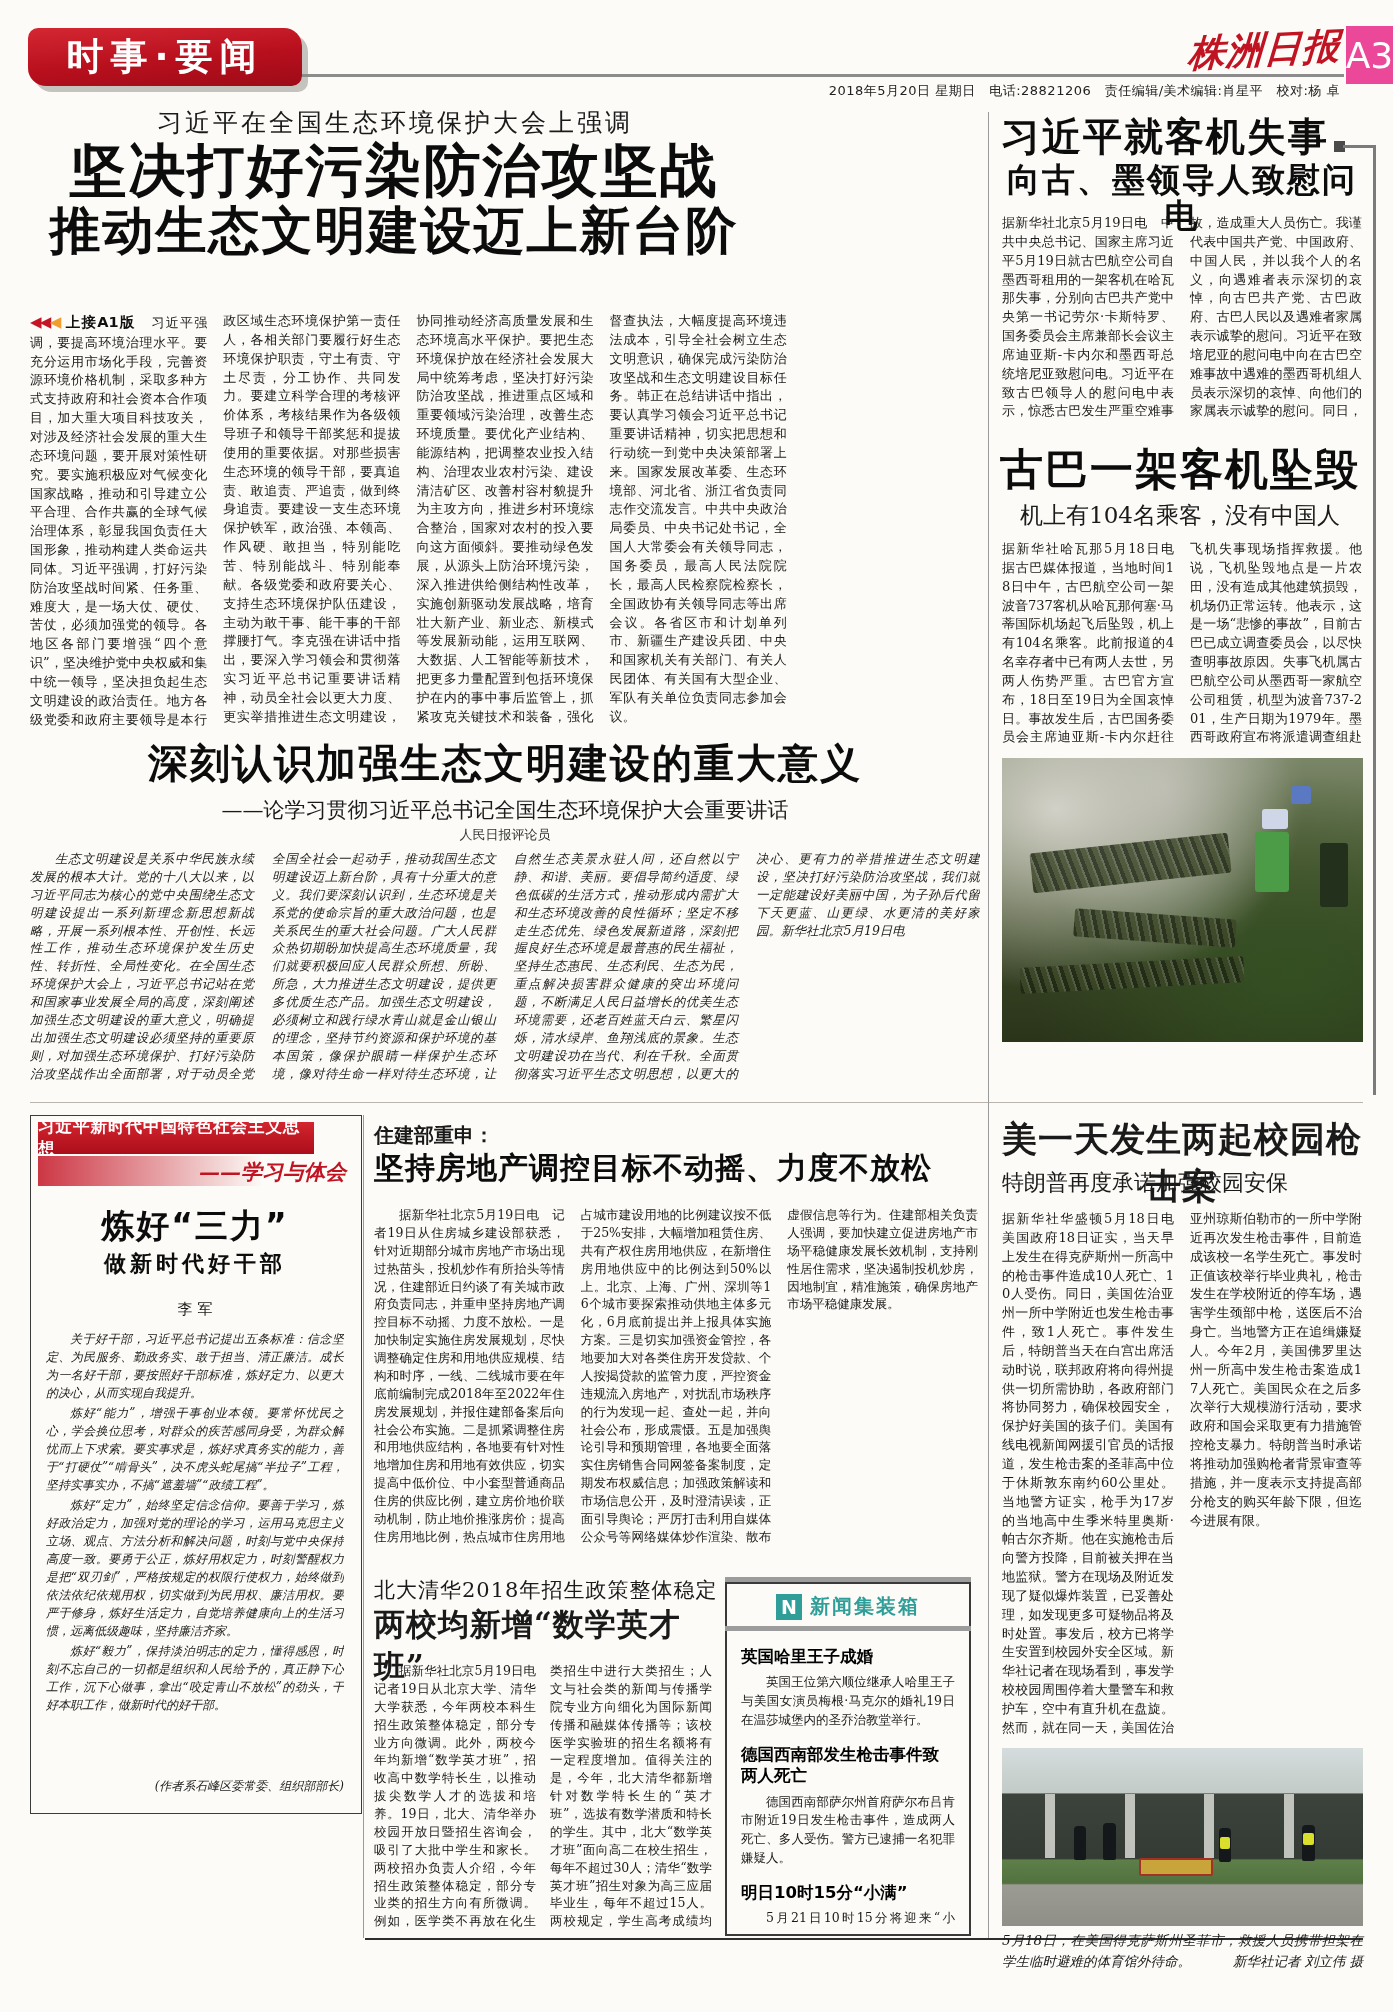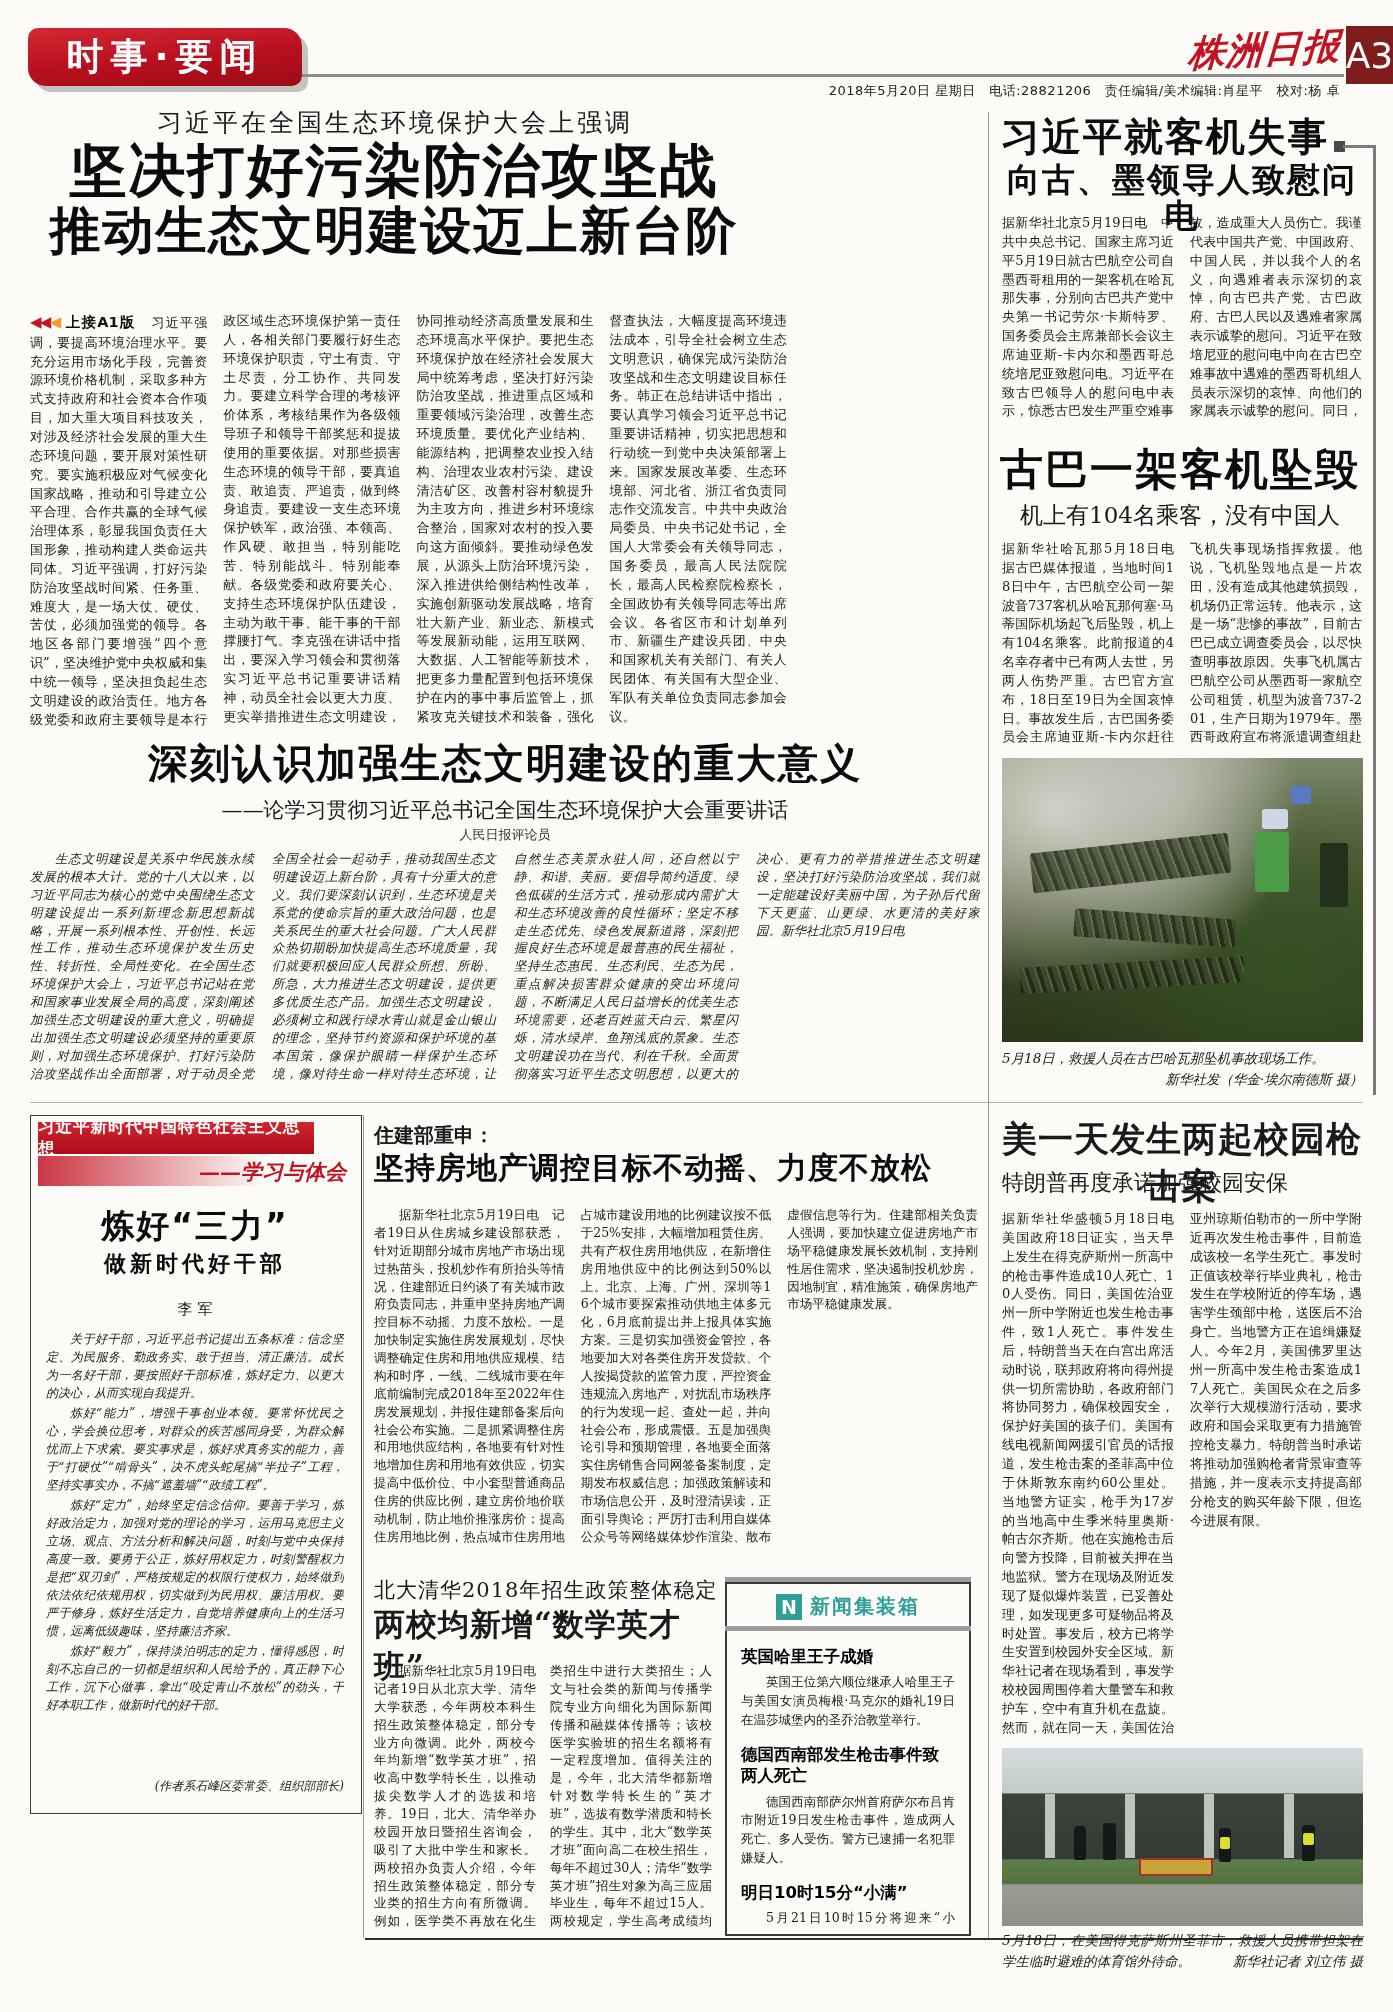--- a/index.html
+++ b/index.html
@@ -14,21 +14,21 @@
   .hl{font-weight:900;color:#0c0c0c;letter-spacing:2px;line-height:1.08;}
   .rule{background:#8c8c8c;}
   .vrule{background:#9a9a9a;}
   
   #banner-box{left:28px;top:28px;width:274px;height:58px;background:linear-gradient(175deg,#d42733 0%,#b80f1d 55%,#9d0b17 100%);
       border-radius:10px 18px 10px 18px;box-shadow:6px 6px 0 rgba(160,158,152,.6);
       display:flex;align-items:center;justify-content:center;}
   #banner-box span{color:#fff;font-size:37px;font-weight:900;letter-spacing:7px;}
   #masthead{left:1160px;top:26px;width:180px;height:52px;color:#c01423;font-size:37px;font-weight:900;
       font-style:italic;transform:skewX(-6deg) rotate(-3deg);letter-spacing:1px;text-align:right;}
-  #page-no{left:1346px;top:26px;width:47px;height:58px;background:#7f1d1d;color:#fff;font-size:36px;
+  #page-no{left:1346px;top:26px;width:47px;height:58px;background:#ec4899;color:#fff;font-size:36px;
       display:flex;align-items:center;justify-content:center;}
   #dateline{left:640px;top:82px;width:700px;text-align:right;font-size:13px;color:#222;letter-spacing:.5px;}
   
   .cont-marker{font-weight:700;color:#111;font-size:14.5px;font-family:"DejaVu Sans",sans-serif;}
   .arr{font-style:normal;font-size:15px;letter-spacing:-3px;}
   .a1,.a2{color:#c41425;} .a3{color:#f09e2e;}
   
   .photo{overflow:hidden;}
   #cuba-photo{background:
      radial-gradient(ellipse at 15% 18%, rgba(215,213,205,.95), rgba(170,168,158,0) 55%),
@@ -98,24 +98,20 @@
 
   <div class="abs photo" id="cuba-photo" style="left:1002px;top:758px;width:361px;height:284px;">
     <div class="debris" style="left:8%;top:30%;width:55%;height:14%;transform:rotate(-6deg);"></div>
     <div class="debris" style="left:20%;top:55%;width:45%;height:10%;transform:rotate(4deg);"></div>
     <div class="debris" style="left:5%;top:72%;width:62%;height:9%;transform:rotate(-3deg);"></div>
     <div class="fig" style="left:72%;top:18%;width:26px;height:20px;background:#cfd6e8;"></div>
     <div class="fig" style="left:70%;top:26%;width:34px;height:60px;background:#4c9b46;"></div>
     <div class="fig" style="left:88%;top:30%;width:28px;height:64px;background:#23301c;"></div>
     <div class="fig" style="left:80%;top:10%;width:20px;height:18px;background:#5b79c2;"></div>
   </div>
-  <div class="abs kai caption just" style="left:1002px;top:1048px;width:361px;">
-    <span>5月18日，救援人员在古巴哈瓦那坠机事故现场工作。</span><br>
-    <span style="display:block;text-align:right;">新华社发（华金·埃尔南德斯 摄）</span>
-  </div>
 
   <div class="abs" style="left:30px;top:1102px;width:1333px;height:1px;background:#b9b5ad;"></div>
   <div class="abs vrule" style="left:988px;top:112px;width:1px;height:1828px;"></div>
   <div class="abs vrule" style="left:363px;top:1115px;width:1px;height:823px;"></div>
   <div class="abs" style="left:365px;top:1938px;width:998px;height:2px;background:#2e2e2e;"></div>
 
   <div class="abs" style="left:30px;top:1115px;width:330px;height:697px;border:1px solid #3c3c3c;background:#fcfbf7;"></div>
   <div class="abs" style="left:38px;top:1122px;width:276px;height:32px;background:linear-gradient(180deg,#d3252f,#ab0d1a);display:flex;align-items:center;justify-content:center;">
     <span class="sans" style="color:#fff;font-size:16.5px;font-weight:800;letter-spacing:1px;">习近平新时代中国特色社会主义思想</span>
   </div>

